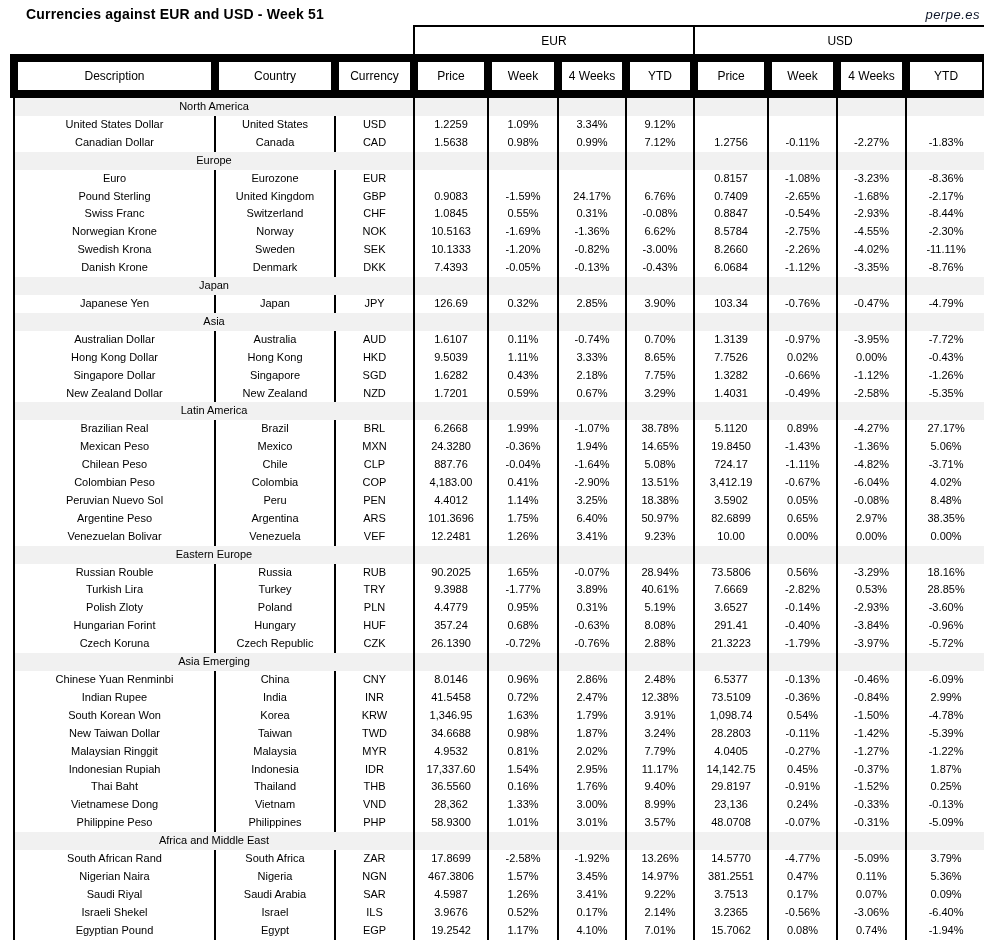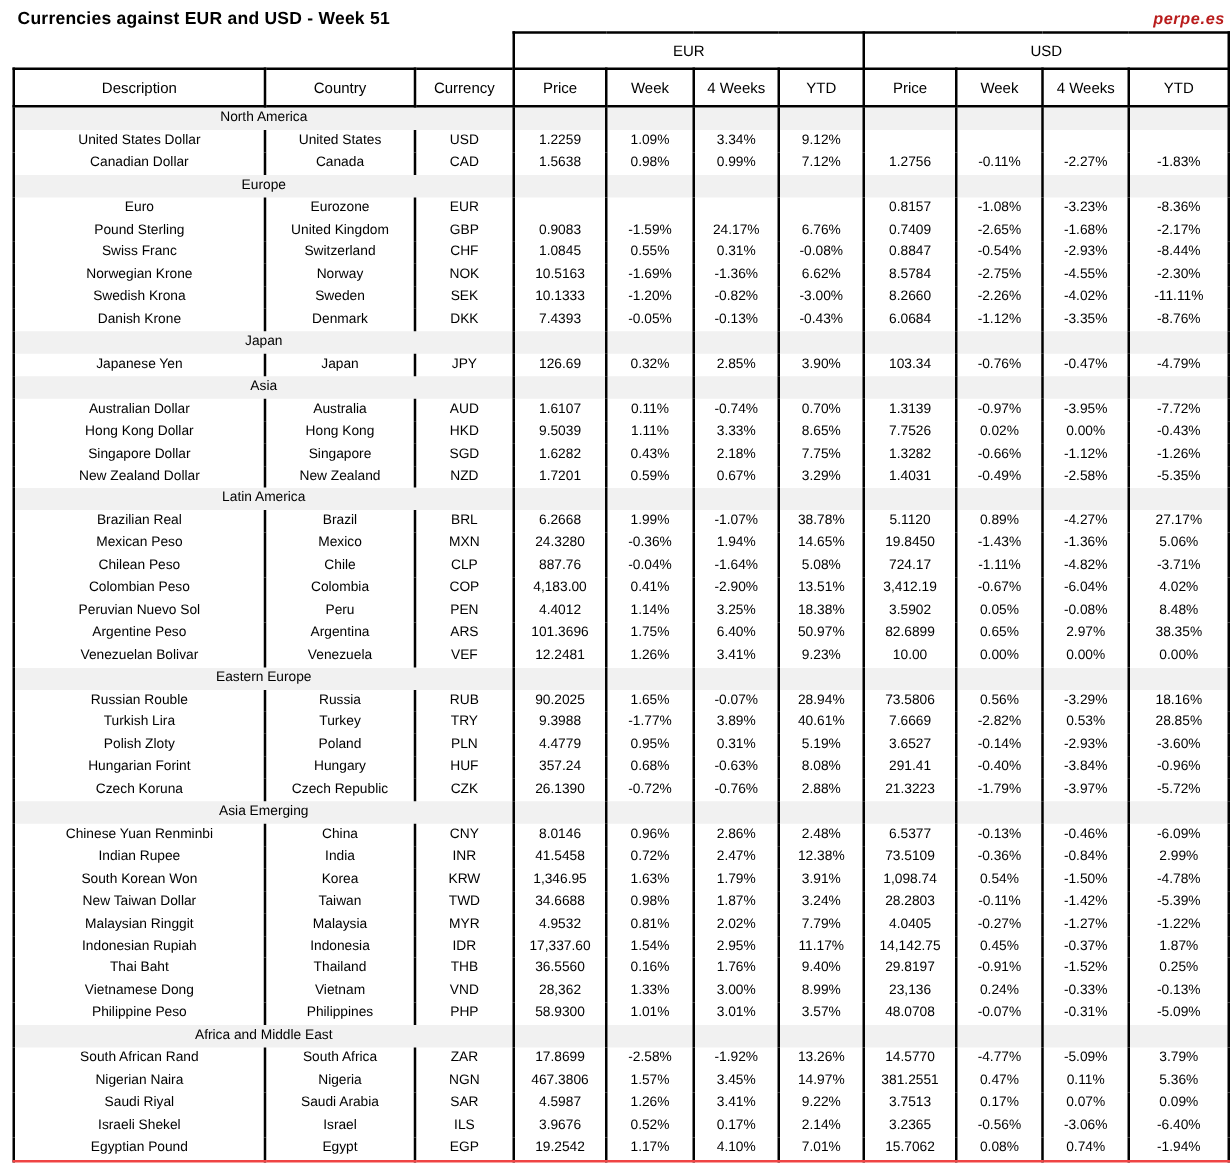--- a/index.html
+++ b/index.html
@@ -1,28 +1,28 @@
 <!DOCTYPE html>
 <html><head>
 <meta charset="utf-8">
 <style>
   html,body{margin:0;padding:0;background:#fff;}
   .page{position:relative;width:984px;height:940px;background:#fff;
         font-family:"Liberation Sans",sans-serif;color:#000;overflow:hidden;}
-  .page-title{position:absolute;top:6px;left:14px;font-size:14px;font-weight:bold;
+  .page-title{position:absolute;top:6px;left:26px;font-size:14px;font-weight:bold;
         letter-spacing:.2px;color:#000;}
-  .brand{position:absolute;top:7px;right:4px;font-size:13px;font-weight:bold;
-        font-style:italic;color:#b91c1c;letter-spacing:.5px;}
+  .brand{position:absolute;top:7px;right:4px;font-size:13px;font-weight:normal;
+        font-style:italic;color:#0f172a;letter-spacing:.5px;}
   table.fx{position:absolute;left:10px;top:25px;width:972px;border-collapse:collapse;
         table-layout:fixed;}
   table.fx th,table.fx td{font-size:11px;font-weight:normal;text-align:center;
         padding:0;white-space:nowrap;overflow:hidden;color:#000;}
   tr.band-row th{border:2px solid #000;height:27px;font-size:12px;}
   tr.band-row td.blank{border:none;background:#fff;}
-  tr.colhead-row th{border:2px solid #000000;height:28px;font-size:12px;}
+  tr.colhead-row th{border:8px solid #000000;height:28px;font-size:12px;}
   tbody td{border-left:2px solid #000;border-right:2px solid #000;
         border-top:none;border-bottom:none;height:17.9px;line-height:17.9px;}
   tbody tr:last-child td{border-bottom:2px solid #ef4444;}
   tr.section-row td{background:#f1f1f1;}
   td.section-name{text-align:left;font-weight:bold;font-size:12px;padding-left:4px;}
   td.price{color:#000;}
   td.pos{color:#00a050;}
   td.neg{color:#ff5050;}
 </style>
 </head>

